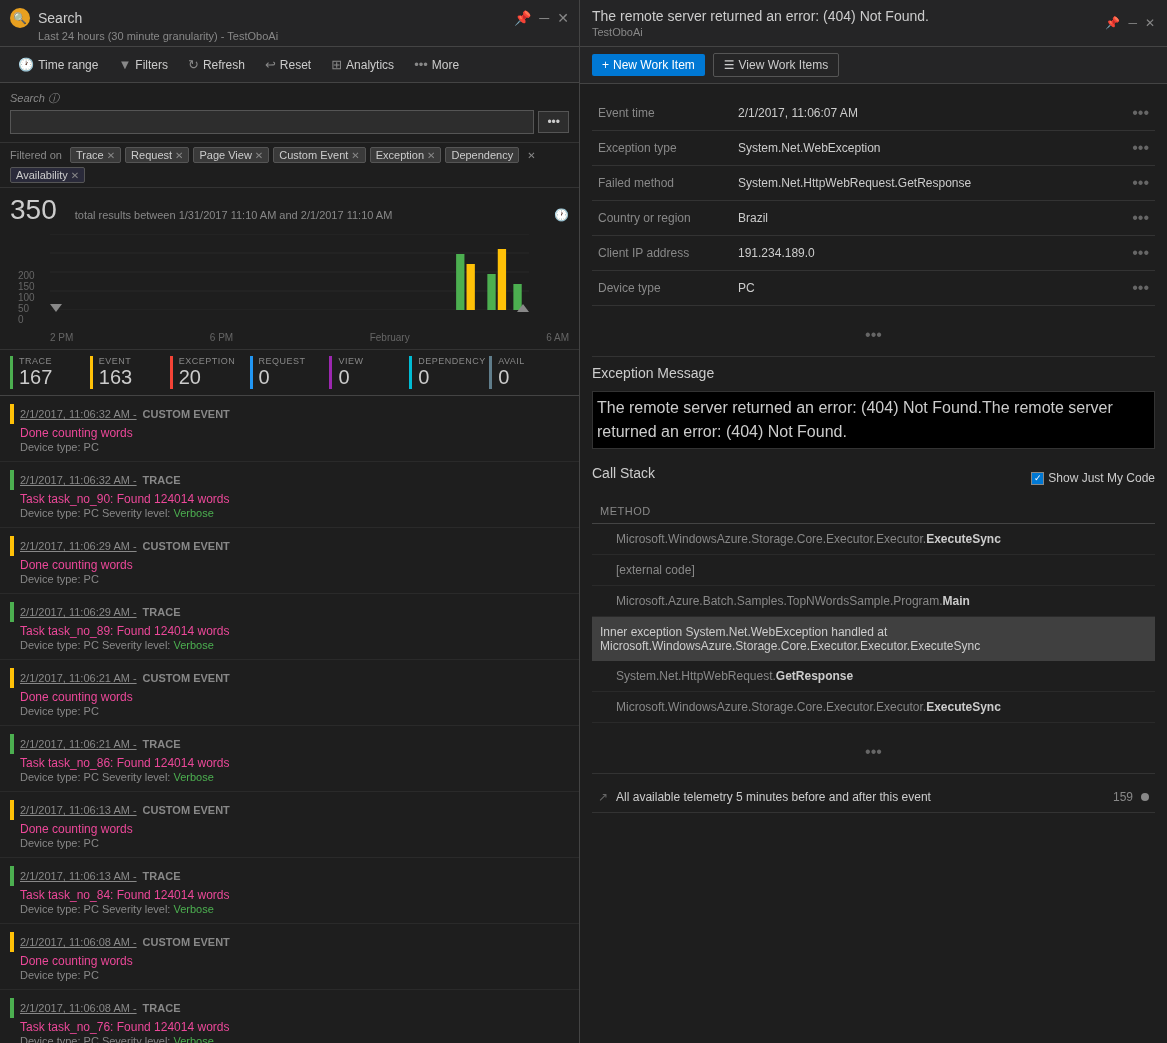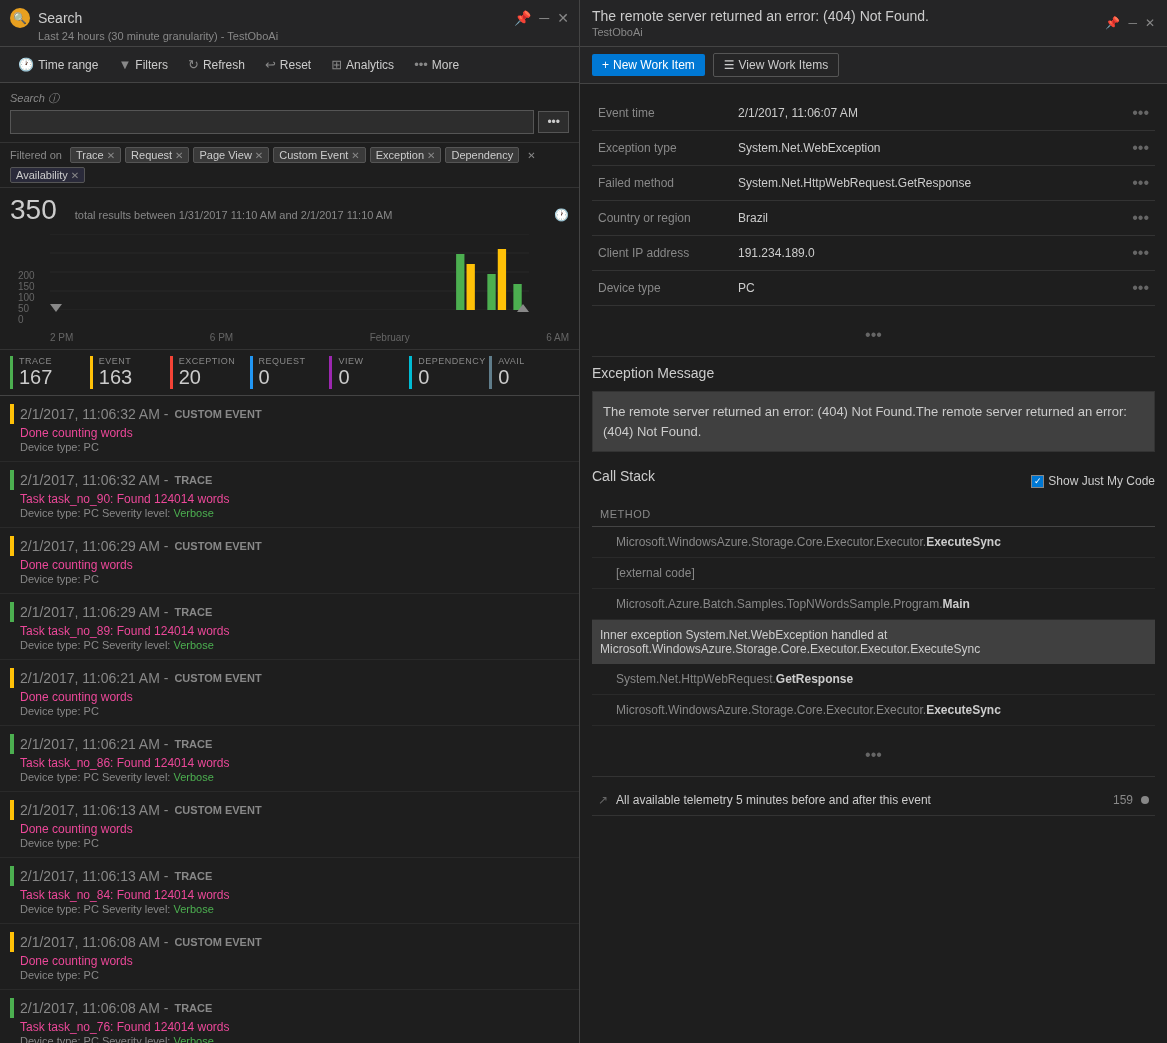--- a/index.html
+++ b/index.html
@@ -322,22 +322,23 @@
     .result-dot {
       width: 4px;
       height: 20px;
       flex-shrink: 0;
     }
 
     .result-dot.trace { background: #4caf50; }
     .result-dot.custom-event { background: #ffc107; }
 
     .result-time {
-      font-size: 14px;
-      color: #888;
+      font-size: 11px;
+      color: #888;
+      text-decoration: underline;
     }
 
     .result-type {
       font-size: 11px;
       color: #888;
       font-weight: bold;
     }
 
     .result-message {
       font-size: 12px;
@@ -463,25 +464,25 @@
 
     .prop-actions {
       width: 30px;
       text-align: right;
       color: #666;
       font-size: 16px;
       cursor: pointer;
     }
 
     .message-box {
-      background: #404040;
+      background: #000000;
       border: 1px solid #333;
-      padding: 10px;
-      color: #cccccc;
-      font-size: 13px;
+      padding: 4px;
+      color: #cccccc;
+      font-size: 16px;
       line-height: 1.5;
       margin-bottom: 16px;
     }
 
     .call-stack-header {
       display: flex;
       align-items: center;
       justify-content: space-between;
       margin-bottom: 8px;
     }

